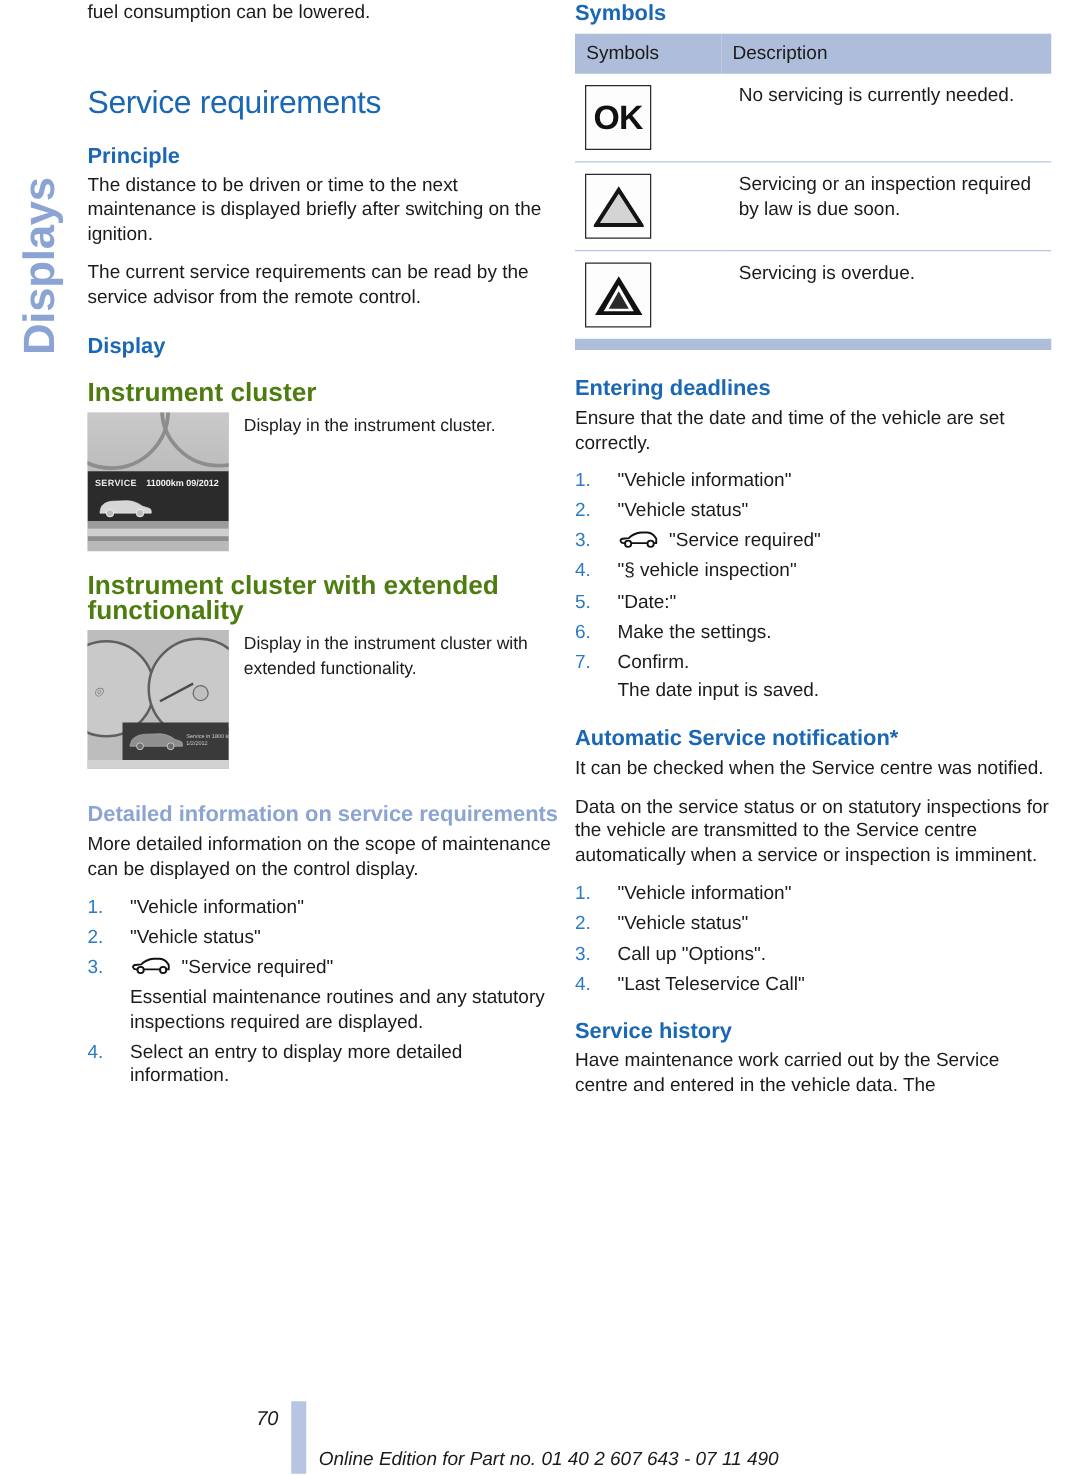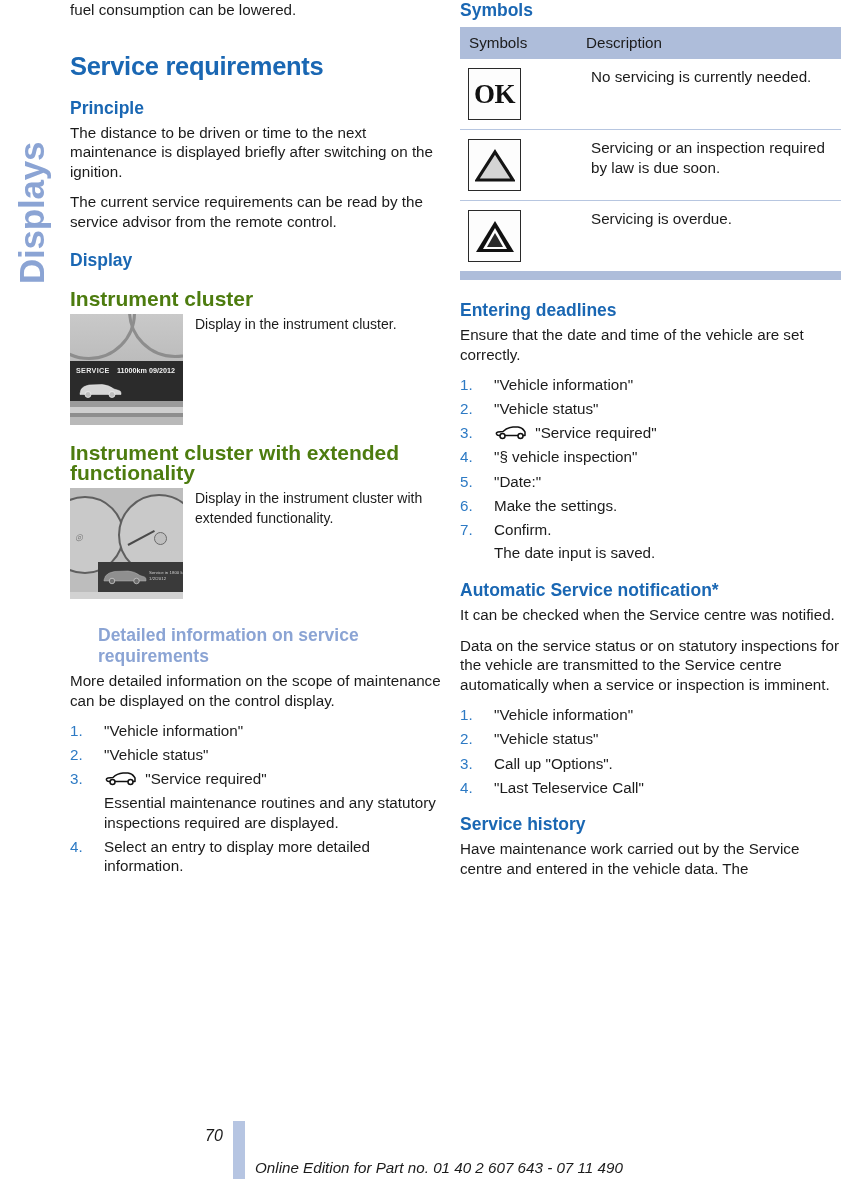--- a/index.html
+++ b/index.html
@@ -59,23 +59,23 @@
   p.body-text {
     font-size: 15.2px;
     line-height: 19.6px;
     margin: 0 0 11px 0;
     color: #1b1b1b;
   }
   p.body-text:last-child { margin-bottom: 0; }
 
   h1.chapter-heading {
     font-size: 25.5px;
-    font-weight: bold;
+    font-weight: normal;
     color: #1a67b3;
-    margin: 32px 0 17px 0;
+    margin: 48px 0 17px 0;
     line-height: 29px;
     letter-spacing: -0.3px;
   }
   h2.section-heading {
     font-size: 17.5px;
     font-weight: bold;
     color: #1a67b3;
     margin: 18px 0 4px 0;
     line-height: 21px;
   }
@@ -275,21 +275,21 @@
     align-items: center;
     justify-content: center;
     box-sizing: border-box;
   }
   .sym-ok {
     font-size: 27px;
     font-weight: 600;
     letter-spacing: -0.5px;
     color: #111;
     line-height: 1;
-    font-family: Liberation Serif, serif;
+    font-family: Liberation Sans, sans-serif;
   }
 
   
   #footer {
     position: absolute;
     left: 17px;
     bottom: 0;
     width: 844px;
     height: 62px;
     font-style: italic;
@@ -378,21 +378,21 @@
         </svg>
         <div class="c2-text">
           <span>Service in 1800 km</span><br>
           <span>1/2/2012</span>
         </div>
         <div class="c2-floor"></div>
       </div>
       <div class="figure-caption">Display in the instrument cluster with extended functionality.</div>
     </div>
 
-    <h2 class="section-heading" style="color:#8ba4d4;margin-top:26px;margin-left:28px;">Detailed information on service requirements</h2>
+    <h2 class="section-heading" style="color:#8ba4d4;margin-top:26px;">Detailed information on service requirements</h2>
     <p class="body-text">More detailed information on the scope of maintenance can be displayed on the control display.</p>
 
     <ol class="steps" id="steps-detailed">
         <li><span>"Vehicle information"</span></li>
         <li><span>"Vehicle status"</span></li>
         <li><svg class="car-inline-icon" viewBox="0 0 68 32">
             <path d="M10 22 Q6 22 5 19 Q4 16 8 15 L18 14 Q26 6 38 5 L48 5 Q56 6 60 12 L62 15 L62 22 L55 22 L53 22 L17 22 Z" fill="none" stroke="#111" stroke-width="3" stroke-linejoin="round" stroke-linecap="round"></path>
             <circle cx="17" cy="23" r="5" fill="#fff" stroke="#111" stroke-width="3"></circle>
             <circle cx="53" cy="23" r="5" fill="#fff" stroke="#111" stroke-width="3"></circle>
           </svg> <span>"Service required"</span><span class="sub-note">Essential maintenance routines and any statutory inspections required are displayed.</span></li>

